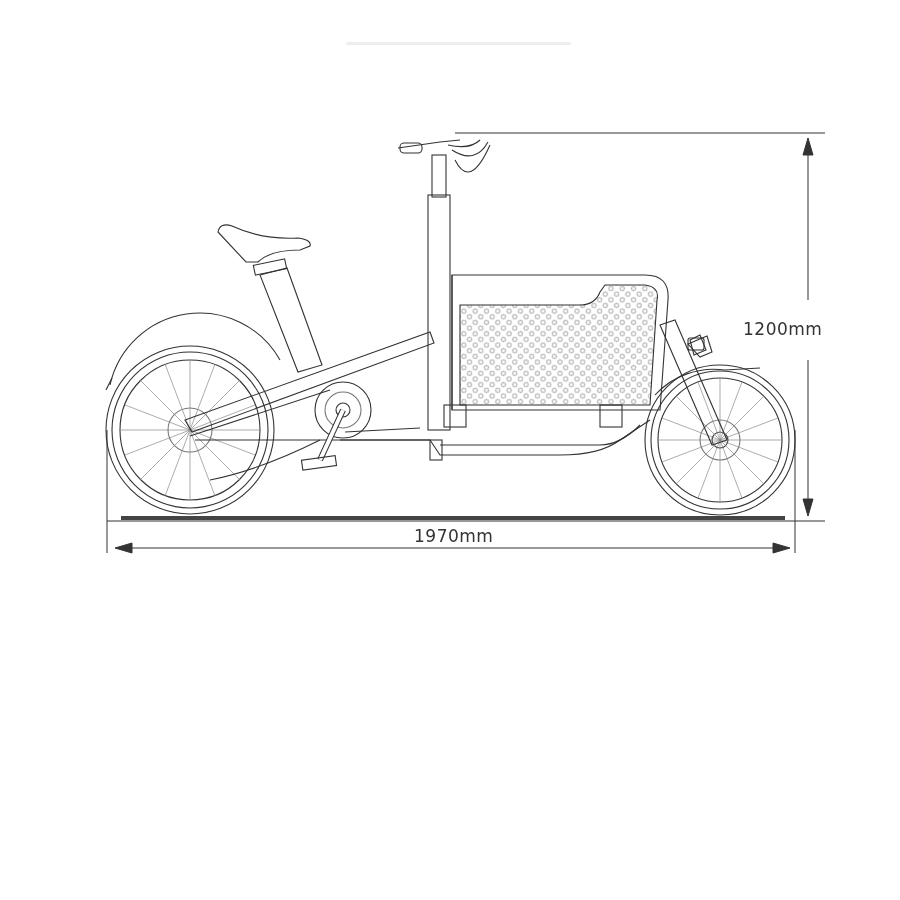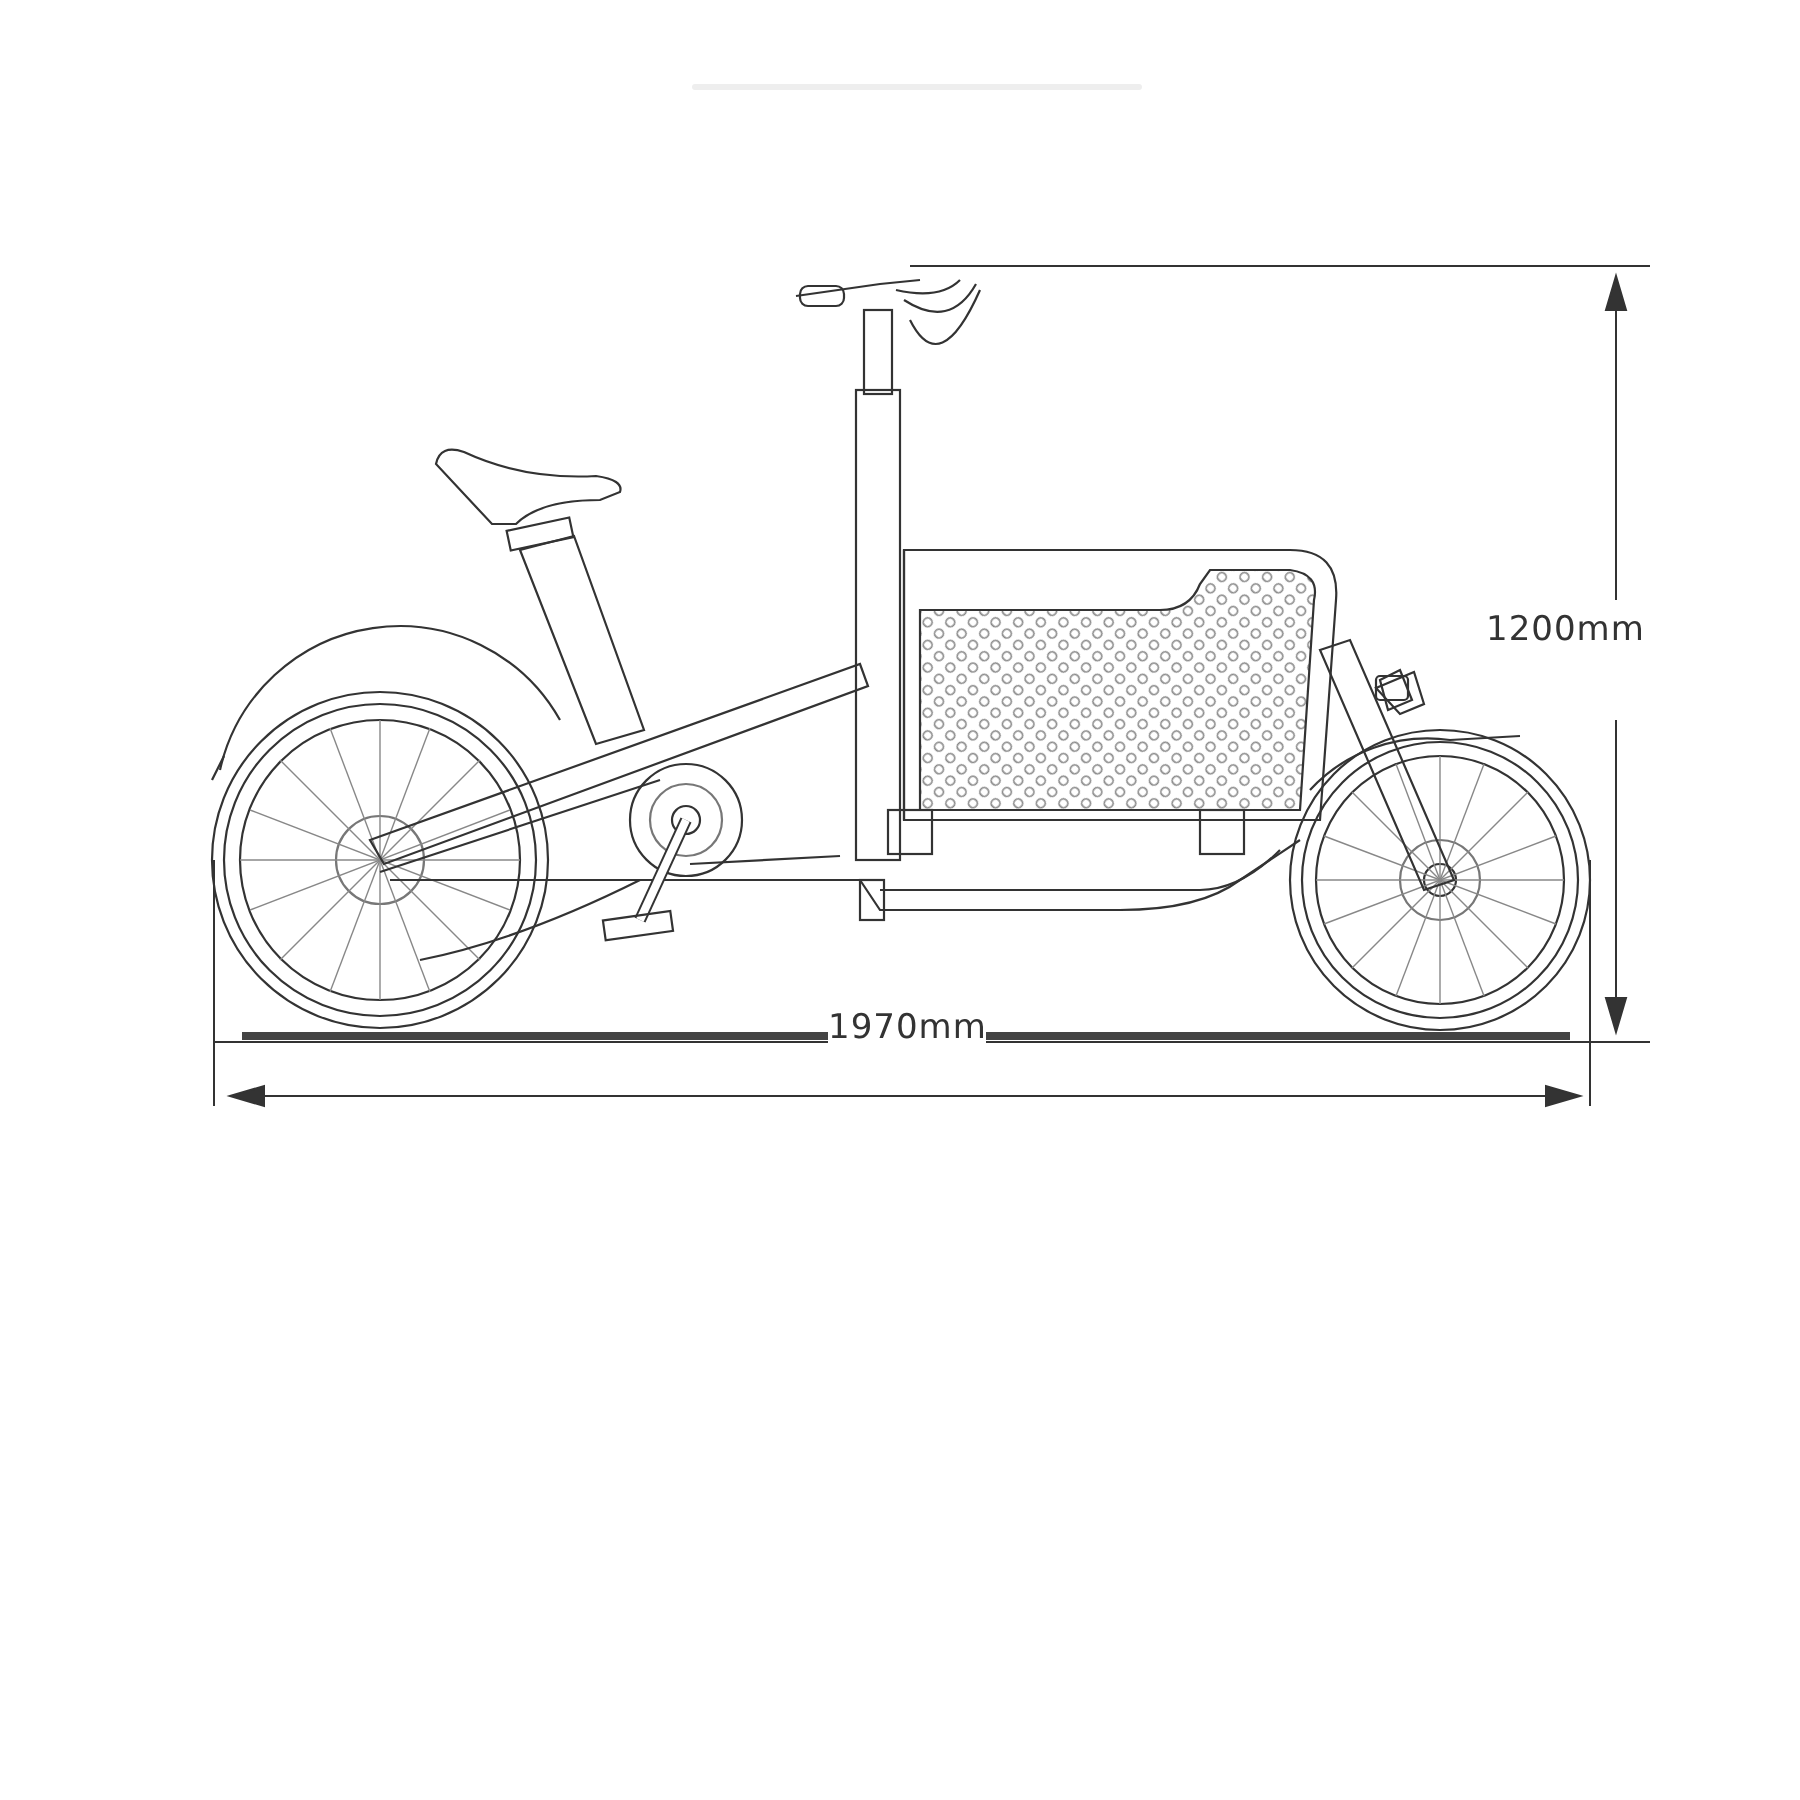--- a/index.html
+++ b/index.html
@@ -1,21 +1,21 @@
 <!DOCTYPE html>
 <html><head>
 <meta charset="utf-8">
 <style>
   html, body { margin: 0; padding: 0; background: #ffffff; }
   body { width: 900px; height: 900px; position: relative; overflow: hidden; font-family: "DejaVu Sans", sans-serif; }
   .topbar { position: absolute; left: 346px; top: 42px; width: 225px; height: 3px; background: #eeeeee; border-radius: 2px; }
   svg.drawing { position: absolute; left: 0; top: 0; }
   .dim-label { position: absolute; font-family: "DejaVu Sans", sans-serif; font-size: 17px; color: #333333; letter-spacing: 0.5px; background: #ffffff; }
-  .dim-height { left: 743px; top: 305px; }
-  .dim-length { left: 414px; top: 504px; }
+  .dim-height { left: 743px; top: 319px; }
+  .dim-length { left: 414px; top: 526px; }
 </style>
 </head>
 <body>
 
 <div class="topbar"></div>
 
 <svg class="drawing" width="900" height="900" viewBox="0 0 900 900">
   <defs>
     <pattern id="mesh" width="8" height="8" patternUnits="userSpaceOnUse" patternTransform="rotate(45)">
       <rect width="8" height="8" fill="#ffffff"></rect>

